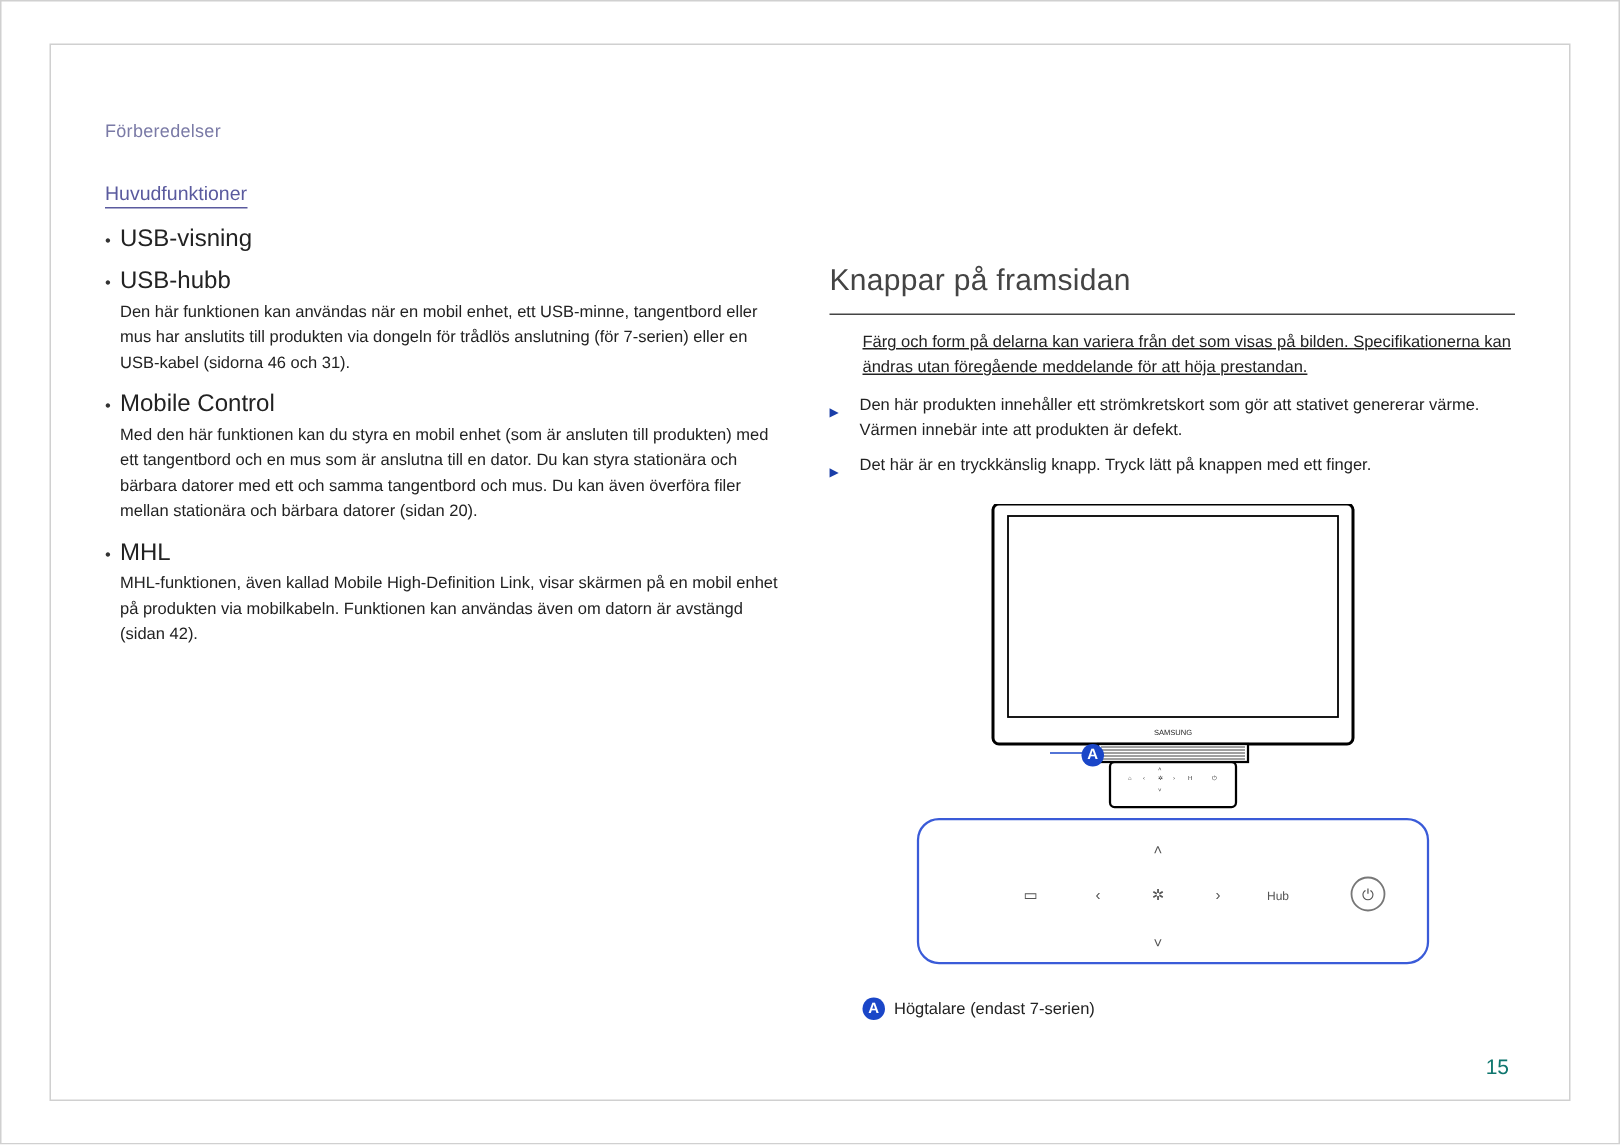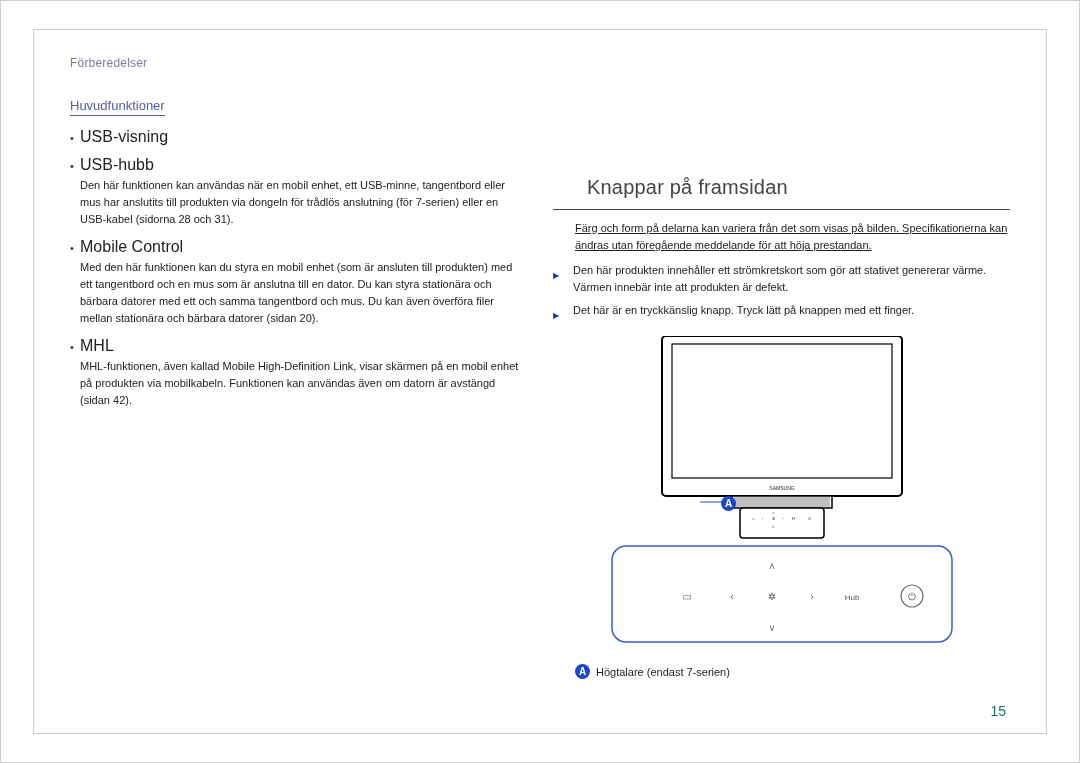--- a/index.html
+++ b/index.html
@@ -13,35 +13,35 @@
   .page-inner {
     width: 100%; height: 100%;
     border: 1px solid #d0d0d0;
     padding: 26px 36px 18px 36px;
     position: relative;
     display: flex;
     flex-direction: row;
     gap: 26px;
   }
 
-  .col-left { flex: 1 1 50%; }
+  .col-left { flex: 1 1 50%; margin-top: 24px; }
   .col-right { flex: 1 1 50%; position: relative; padding-top: 120px; }
 
   .breadcrumb { color: #7a7aa6; font-size: 12px; margin-bottom: 26px; letter-spacing: .2px; }
 
   .sec-h3 { color: #5a5a9e; font-size: 13px; border-bottom: 1px solid #5a5a9e; display: inline-block; padding-bottom: 2px; margin-bottom: 12px; }
 
   ul.feat { list-style: none; }
   ul.feat > li { margin-bottom: 10px; }
   ul.feat > li > .bullet-row { display: flex; align-items: baseline; }
   ul.feat .dot { width: 10px; flex: 0 0 10px; color: #333; font-size: 11px; }
   ul.feat .label { font-size: 16px; color: #222; }
   ul.feat .desc { font-size: 11px; color: #222; line-height: 1.55; margin-left: 10px; margin-top: 3px; }
 
-  .right-title { color: #444; font-size: 20px; font-weight: 300; letter-spacing: .2px; margin-bottom: 10px; margin-left: 34px; }
+  .right-title { color: #444; font-size: 20px; font-weight: 300; letter-spacing: .2px; margin-bottom: 10px; }
   .right-rule { border-top: 1px solid #444; margin-bottom: 10px; }
 
   .note { font-size: 11px; color: #222; line-height: 1.55; margin-left: 22px; margin-bottom: 8px; text-decoration: underline; }
 
   ul.tri { list-style: none; }
   ul.tri > li { display: flex; gap: 8px; margin-bottom: 6px; }
   ul.tri .tri-ic { flex: 0 0 12px; }
   ul.tri .tri-ic::before { content: "▶"; font-size: 8px; color: #1a3ea8; position: relative; top: 2px; }
   ul.tri .tri-txt { font-size: 11px; color: #222; line-height: 1.55; }
 
@@ -73,21 +73,21 @@
           <div class="bullet-row">
             <span class="dot">•</span>
             <span class="label">USB-visning</span>
           </div>
         </li>
         <li>
           <div class="bullet-row">
             <span class="dot">•</span>
             <span class="label">USB-hubb</span>
           </div>
-          <div class="desc">Den här funktionen kan användas när en mobil enhet, ett USB-minne, tangentbord eller mus har anslutits till produkten via dongeln för trådlös anslutning (för 7-serien) eller en USB-kabel (sidorna 28 och 31).</div>
+          <div class="desc">Den här funktionen kan användas när en mobil enhet, ett USB-minne, tangentbord eller mus har anslutits till produkten via dongeln för trådlös anslutning (för 7-serien) eller en USB-kabel (sidorna 46 och 31).</div>
         </li>
         <li>
           <div class="bullet-row">
             <span class="dot">•</span>
             <span class="label">Mobile Control</span>
           </div>
           <div class="desc">Med den här funktionen kan du styra en mobil enhet (som är ansluten till produkten) med ett tangentbord och en mus som är anslutna till en dator. Du kan styra stationära och bärbara datorer med ett och samma tangentbord och mus. Du kan även överföra filer mellan stationära och bärbara datorer (sidan 20).</div>
         </li>
         <li>
           <div class="bullet-row">

